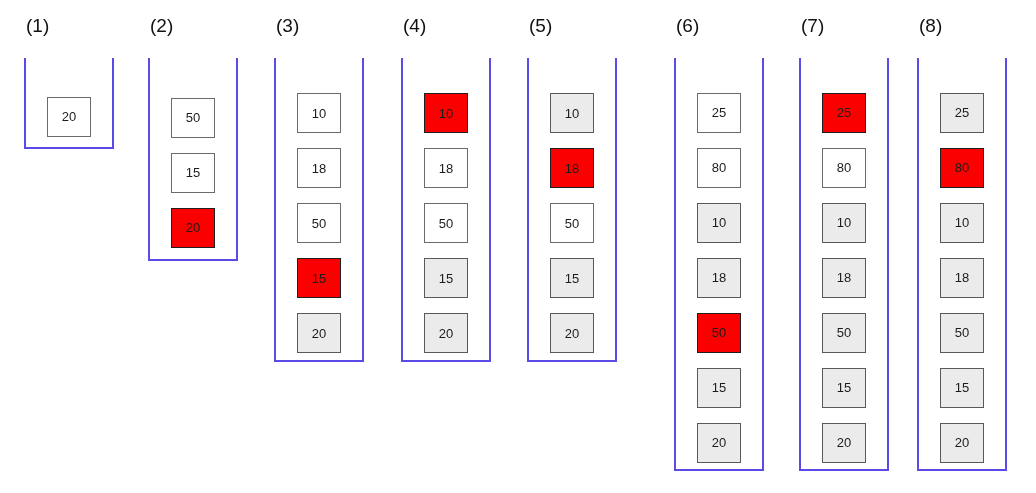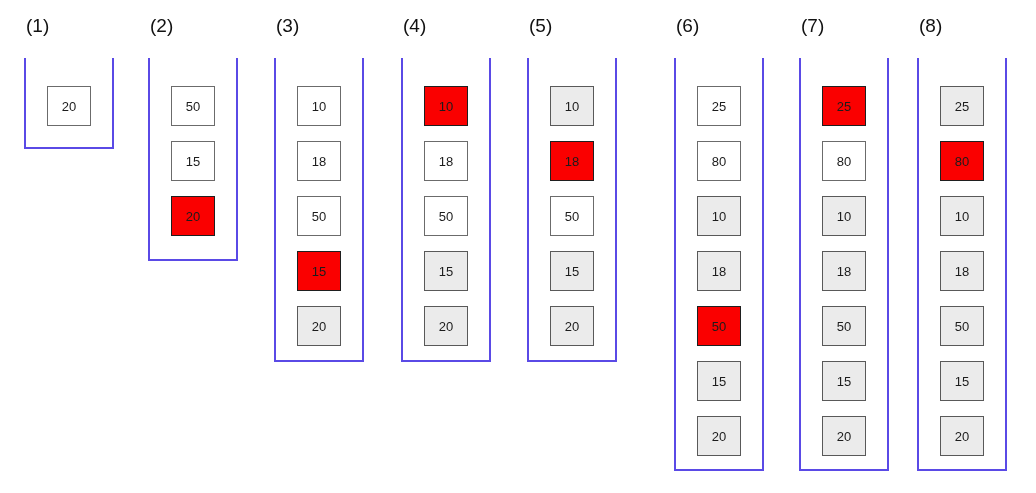--- a/index.html
+++ b/index.html
@@ -27,20 +27,21 @@
     white-space:nowrap;
   }
   .stack{
     position:absolute;top:58px;left:0;
     box-sizing:border-box;
     border:2px solid var(--container-border);
     border-top:none;
     display:flex;flex-direction:column;align-items:center;
     gap:15px;padding-top:28px;
     background:#ffffff;
+    justify-content:center;
   }
   .box{
     box-sizing:border-box;
     width:44px;height:40px;
     flex:0 0 auto;
     display:flex;align-items:center;justify-content:center;
     font-size:13px;color:var(--text);
   }
   .box.default{background:var(--box-default-bg);border:1.5px solid var(--box-default-border);}
   .box.visited{background:var(--box-visited-bg);border:1.5px solid var(--box-visited-border);}

